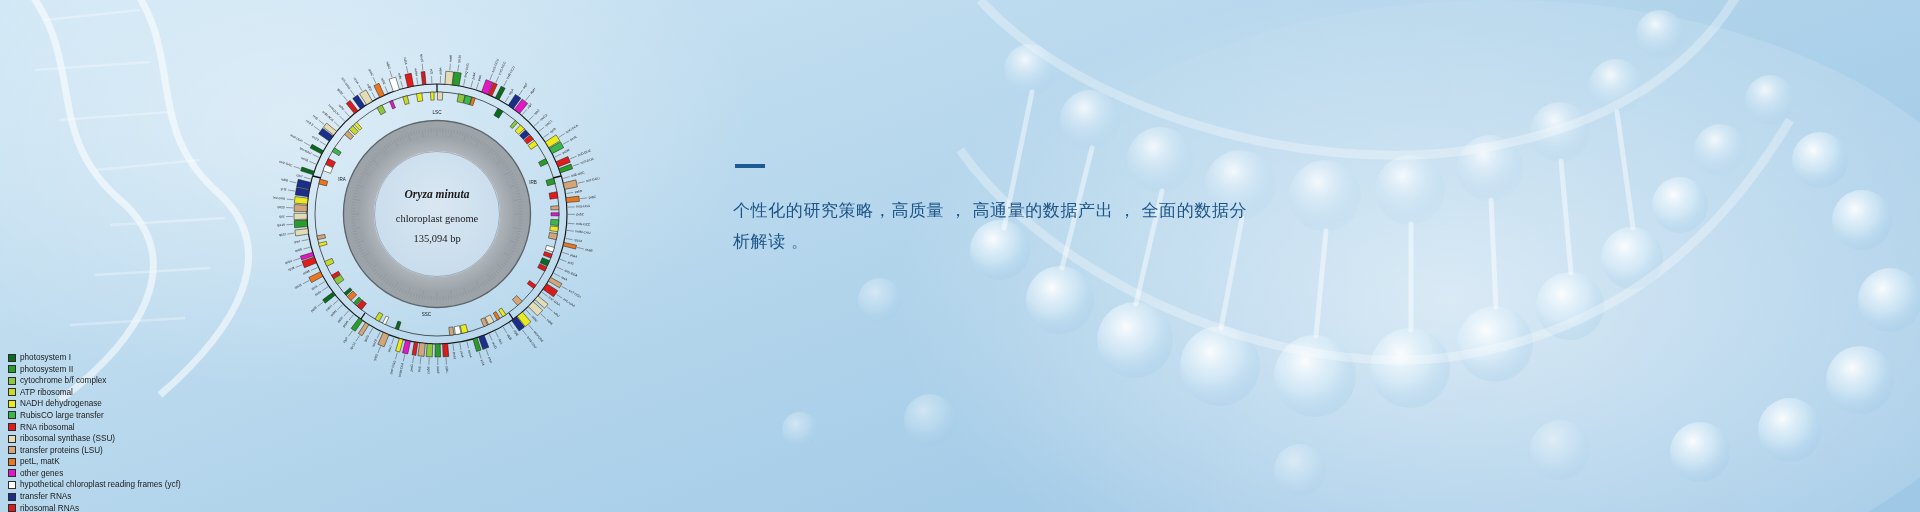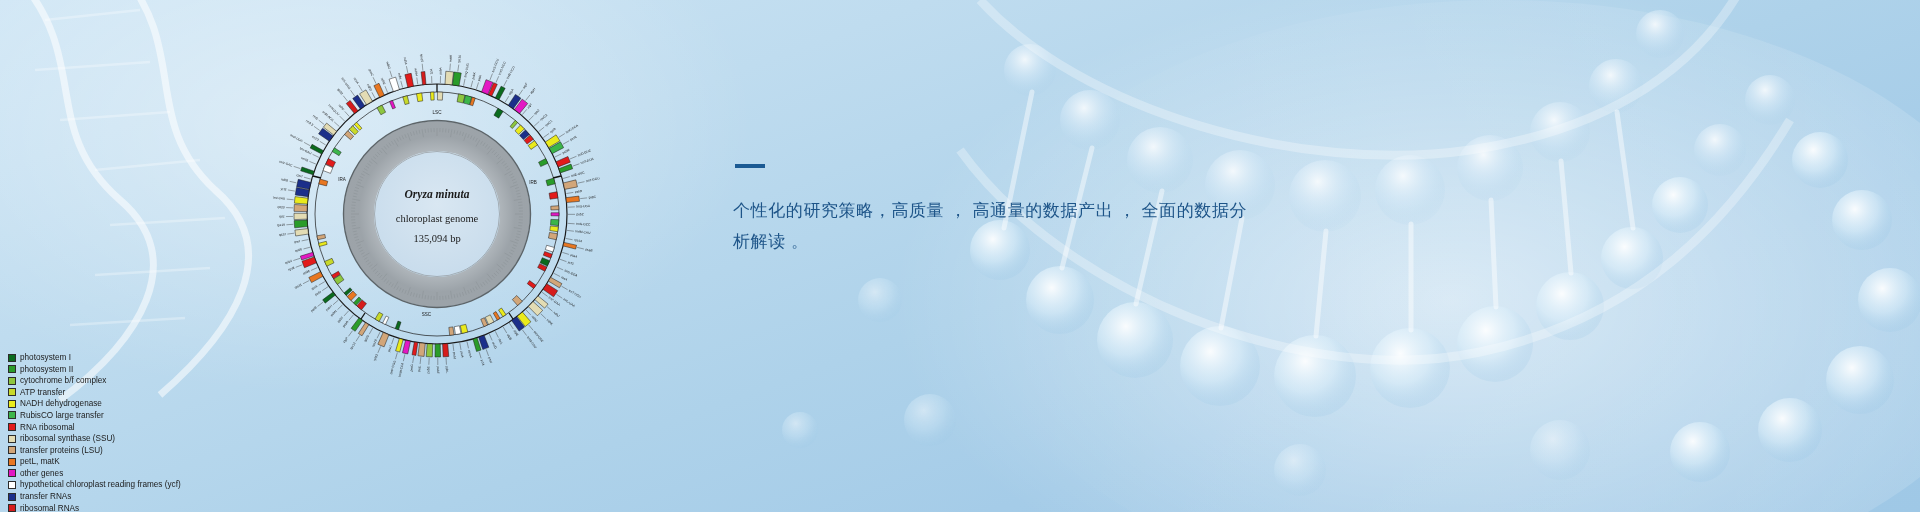--- a/index.html
+++ b/index.html
@@ -776,21 +776,21 @@
       <div class="legend-row">
         <span class="legend-swatch" style="background: rgb(42, 156, 42);"></span>
         <span class="legend-label">photosystem II</span>
       </div>
       <div class="legend-row">
         <span class="legend-swatch" style="background: rgb(142, 198, 63);"></span>
         <span class="legend-label">cytochrome b/f complex</span>
       </div>
       <div class="legend-row">
         <span class="legend-swatch" style="background: rgb(200, 217, 43);"></span>
-        <span class="legend-label">ATP transfer</span>
+        <span class="legend-label">ATP ribosomal</span>
       </div>
       <div class="legend-row">
         <span class="legend-swatch" style="background: rgb(234, 234, 28);"></span>
         <span class="legend-label">NADH dehydrogenase</span>
       </div>
       <div class="legend-row">
         <span class="legend-swatch" style="background: rgb(60, 181, 74);"></span>
         <span class="legend-label">RubisCO large transfer</span>
       </div>
       <div class="legend-row">

